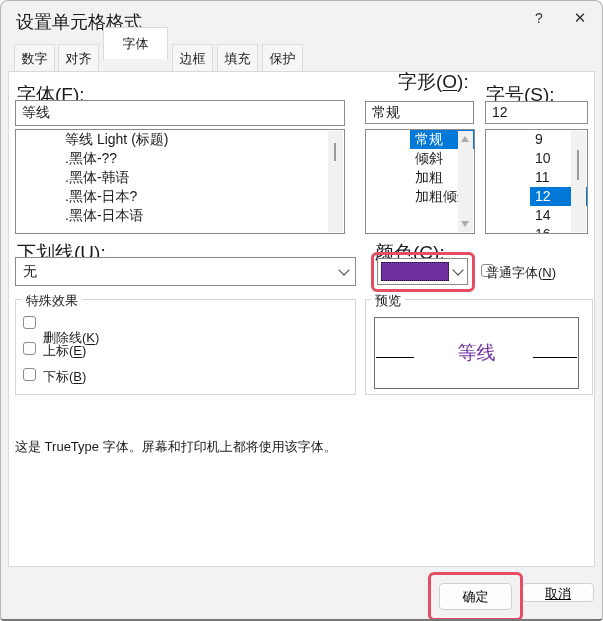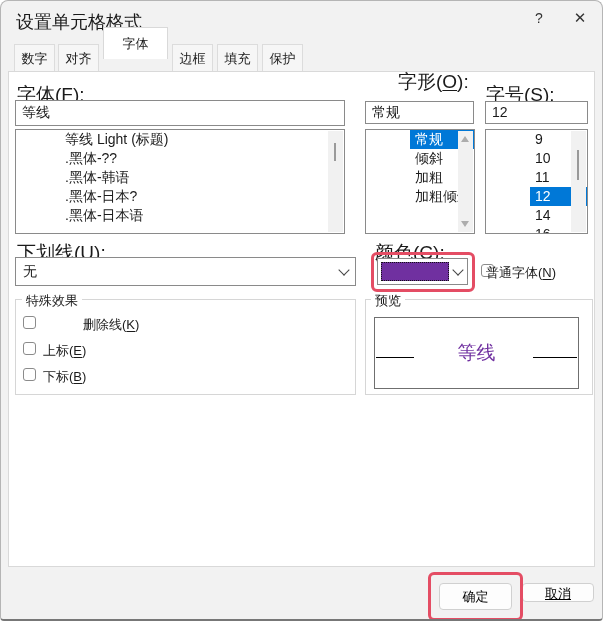--- a/index.html
+++ b/index.html
@@ -137,32 +137,33 @@
         <i class="chev"></i>
       </span>
   </div>
   <div class="abs annot" style="left:370px;top:251px;width:98px;height:34px;"></div>
   <span class="abs cb z" style="left:480px;top:263px;"></span>
   <div class="abs cb-lbl z" style="left:485px;top:263px;"><span>普通字体(</span><span class="ak">N</span><span>)</span></div>
 
   <div class="abs group z" style="left:14px;top:298px;width:341px;height:96px;"></div>
   <span class="abs legend z" style="left:21px;top:291px;">特殊效果</span>
   <span class="abs cb z" style="left:22px;top:315px;"></span>
-  <div class="abs cb-lbl z" style="left:42px;top:315px;margin-left:40px;"><span>删除线(</span><span class="ak">K</span><span>)</span></div>
+  <div class="abs cb-lbl z" style="left:42px;top:328px;"><span>删除线(</span><span class="ak">K</span><span>)</span></div>
   <span class="abs cb z" style="left:22px;top:341px;"></span>
   <div class="abs cb-lbl z" style="left:42px;top:341px;"><span>上标(</span><span class="ak">E</span><span>)</span></div>
   <span class="abs cb z" style="left:22px;top:367px;"></span>
   <div class="abs cb-lbl z" style="left:42px;top:367px;"><span>下标(</span><span class="ak">B</span><span>)</span></div>
 
   <div class="abs group z" style="left:364px;top:298px;width:228px;height:96px;"></div>
   <span class="abs legend z" style="left:370px;top:291px;">预览</span>
   <div class="abs pv-box z" style="left:373px;top:316px;width:205px;height:72px;">
     <span class="pv-text">等线</span>
   </div>
   <div class="abs pv-line z" style="left:375px;top:356px;width:38px;"></div>
   <div class="abs pv-line z" style="left:532px;top:356px;width:44px;"></div>
 
+  <div class="abs desc z" style="left:14px;top:437px;width:566px;">这是 TrueType 字体。屏幕和打印机上都将使用该字体。</div>
 
   <button class="abs btn" style="left:438px;top:582px;width:73px;height:27px;">确定</button>
   <button class="abs btn" style="left:521px;top:582px;width:72px;height:19px;text-decoration:underline;">取消</button>
   <div class="abs annot" style="left:427px;top:571px;width:89px;height:43px;"></div>
 
 </div>
 
 </body></html>

